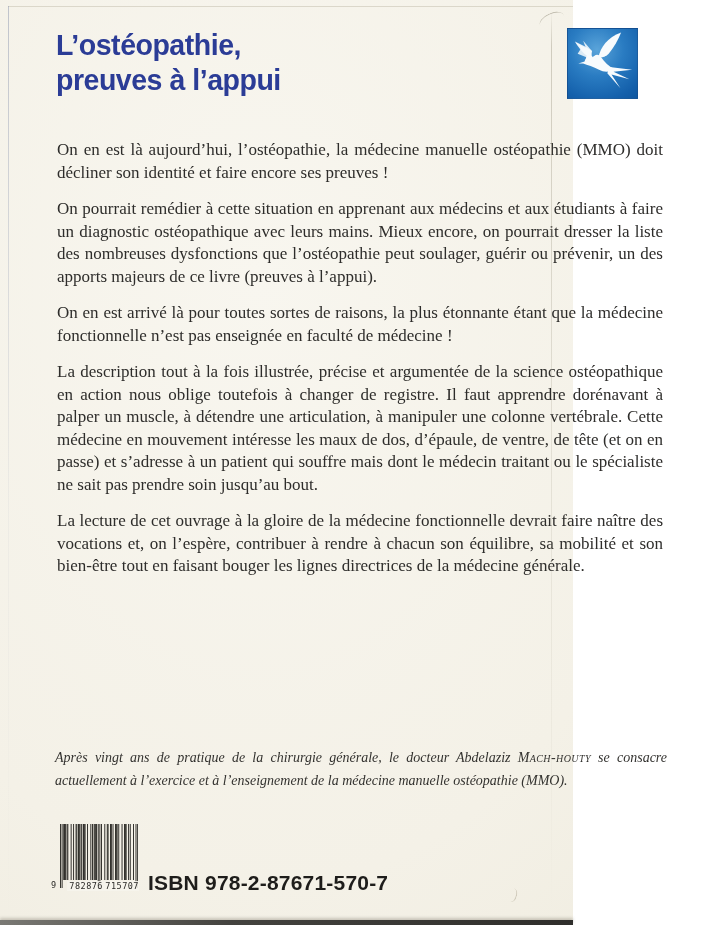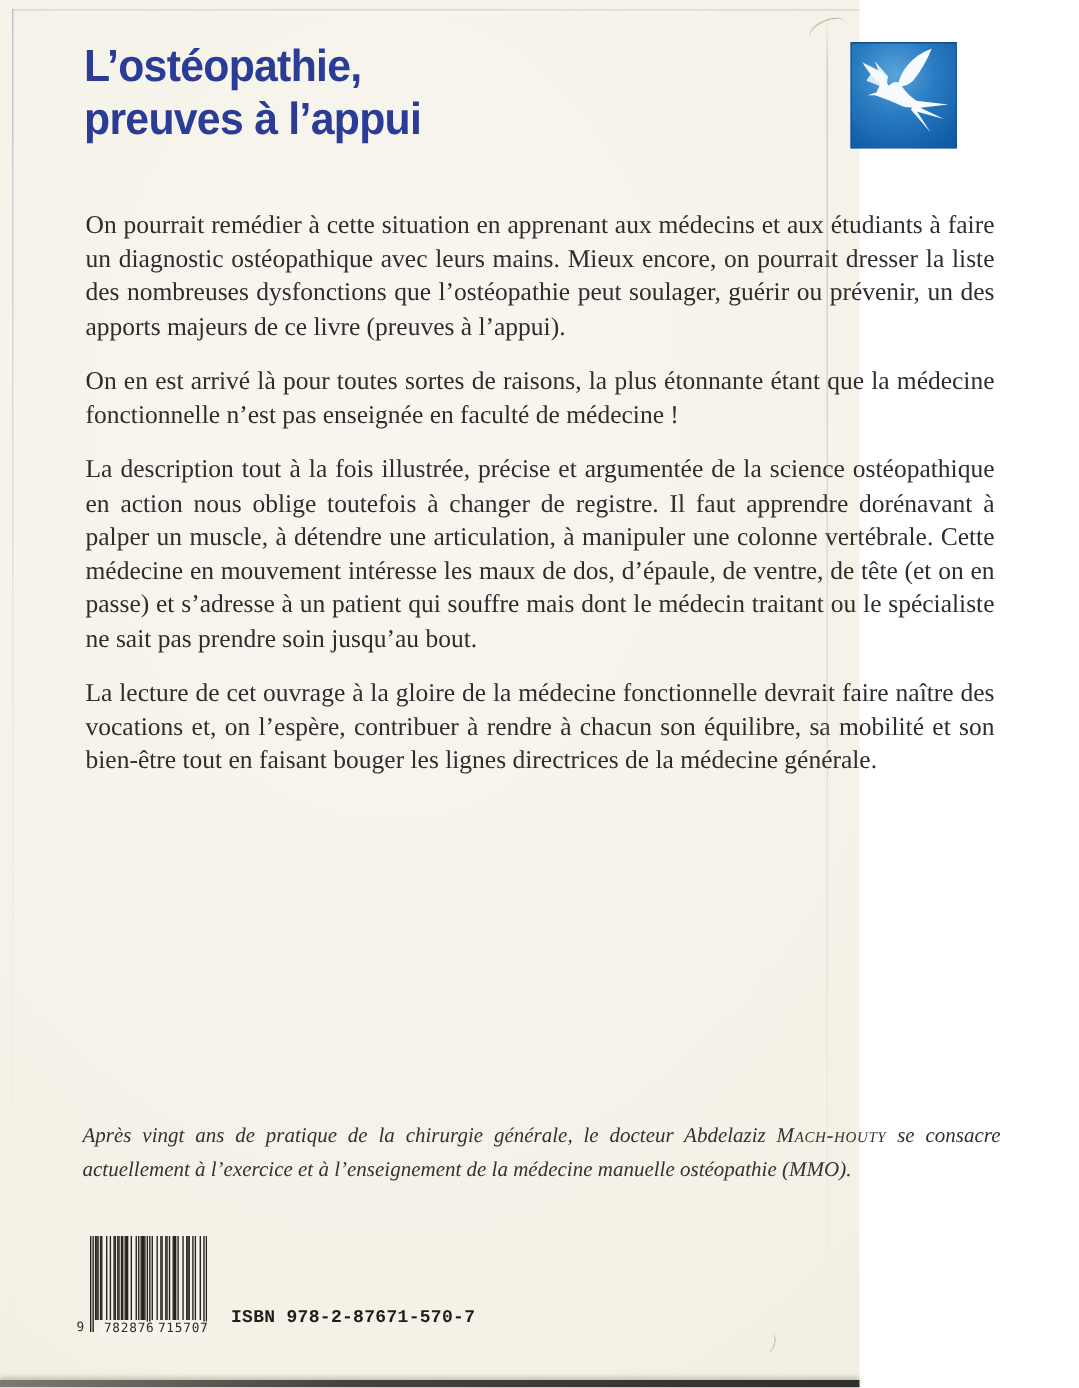--- a/index.html
+++ b/index.html
@@ -62,23 +62,23 @@
   .barcode svg{display:block;width:78px;height:64px;fill:#24231f;}
   .bc-digit,.bc-digits{
     position:absolute;font-family:"DejaVu Sans Mono",monospace;
     font-size:8.5px;color:#2a2926;letter-spacing:.5px;white-space:nowrap;
   }
   .bc-first{left:-9px;top:56px;}
   .bc-g1{left:7px;top:57px;width:36px;text-align:right;background:rgba(246,244,236,.9);}
   .bc-g2{left:43px;top:57px;width:36px;text-align:right;background:rgba(246,244,236,.9);}
 
   .isbn{
-    position:absolute;left:154px;top:871px;
-    font-family:Liberation Mono, monospace;font-weight:700;
-    font-size:12px;letter-spacing:.2px;color:#1e1d1b;
+    position:absolute;left:148px;top:871px;
+    font-family:Liberation Sans, sans-serif;font-weight:700;
+    font-size:21px;letter-spacing:.2px;color:#1e1d1b;
   }
 </style>
 </head>
 <body>
 
 <div class="page">
 
   <h1 class="title">
     <span>L’ostéopathie,</span>
     <span>preuves à l’appui</span>
@@ -96,20 +96,21 @@
 
         <path d="M15 50 L24 47 C25 41 31 38 35 41 L38 39 C41 36 46 37 48 41 C53 48 59 54 67 58 C61 63 52 63 45 59 C37 55 28 52 22 50 Z"></path>
         <circle cx="31" cy="43" r="5"></circle>
 
         <path d="M60 55 L93 59 L66 62 L89 73 L63 66 L76 86 L57 64 Z"></path>
       </g>
     </svg>
   </div>
 
   <div class="blurb">
+    <p>On en est là aujourd’hui, l’ostéopathie, la médecine manuelle ostéopathie (MMO) doit décliner son identité et faire encore ses preuves !</p>
     <p>On pourrait remédier à cette situation en apprenant aux médecins et aux étudiants à faire un diagnostic ostéopathique avec leurs mains. Mieux encore, on pourrait dresser la liste des nombreuses dysfonctions que l’ostéopathie peut soulager, guérir ou prévenir, un des apports majeurs de ce livre (preuves à l’appui).</p>
     <p>On en est arrivé là pour toutes sortes de raisons, la plus étonnante étant que la médecine fonctionnelle n’est pas enseignée en faculté de médecine !</p>
     <p>La description tout à la fois illustrée, précise et argumentée de la science ostéopathique en action nous oblige toutefois à changer de registre. Il faut apprendre dorénavant à palper un muscle, à détendre une articulation, à manipuler une colonne vertébrale. Cette médecine en mouvement intéresse les maux de dos, d’épaule, de ventre, de tête (et on en passe) et s’adresse à un patient qui souffre mais dont le médecin traitant ou le spécialiste ne sait pas prendre soin jusqu’au bout.</p>
     <p>La lecture de cet ouvrage à la gloire de la médecine fonctionnelle devrait faire naître des vocations et, on l’espère, contribuer à rendre à chacun son équilibre, sa mobilité et son bien-être tout en faisant bouger les lignes directrices de la médecine générale.</p>
   </div>
 
   <div class="note"><span>Après vingt ans de pratique de la chirurgie générale, le docteur Abdelaziz </span><span class="smallcaps">Mach-houty</span><span> se consacre actuellement à l’exercice et à l’enseignement de la médecine manuelle ostéopathie (MMO).</span></div>
 
   <div class="barcode">
     <svg id="barcode-svg" viewBox="0 0 95 64" preserveAspectRatio="none">

